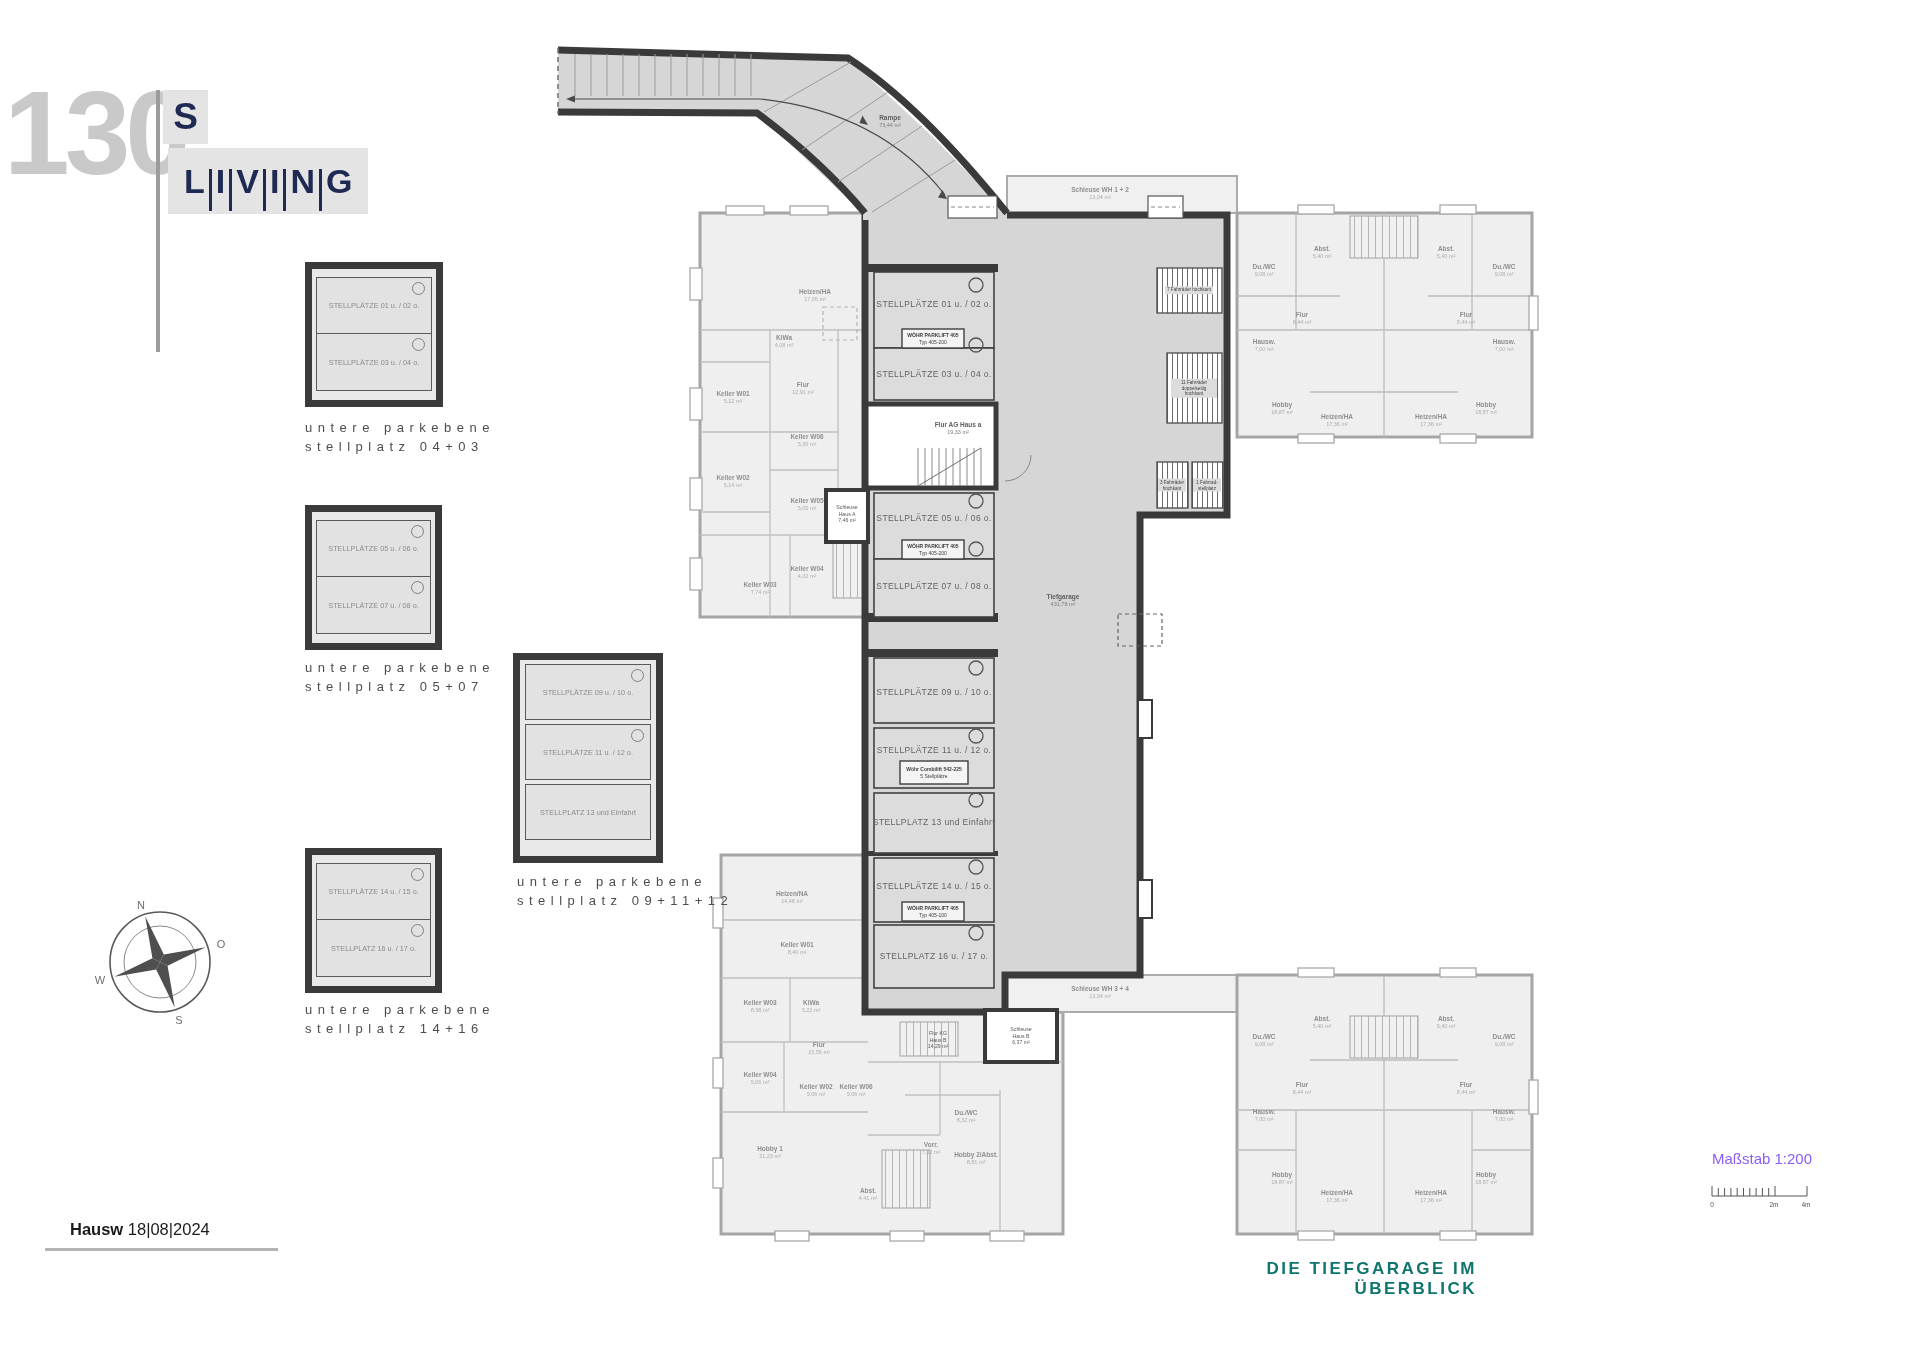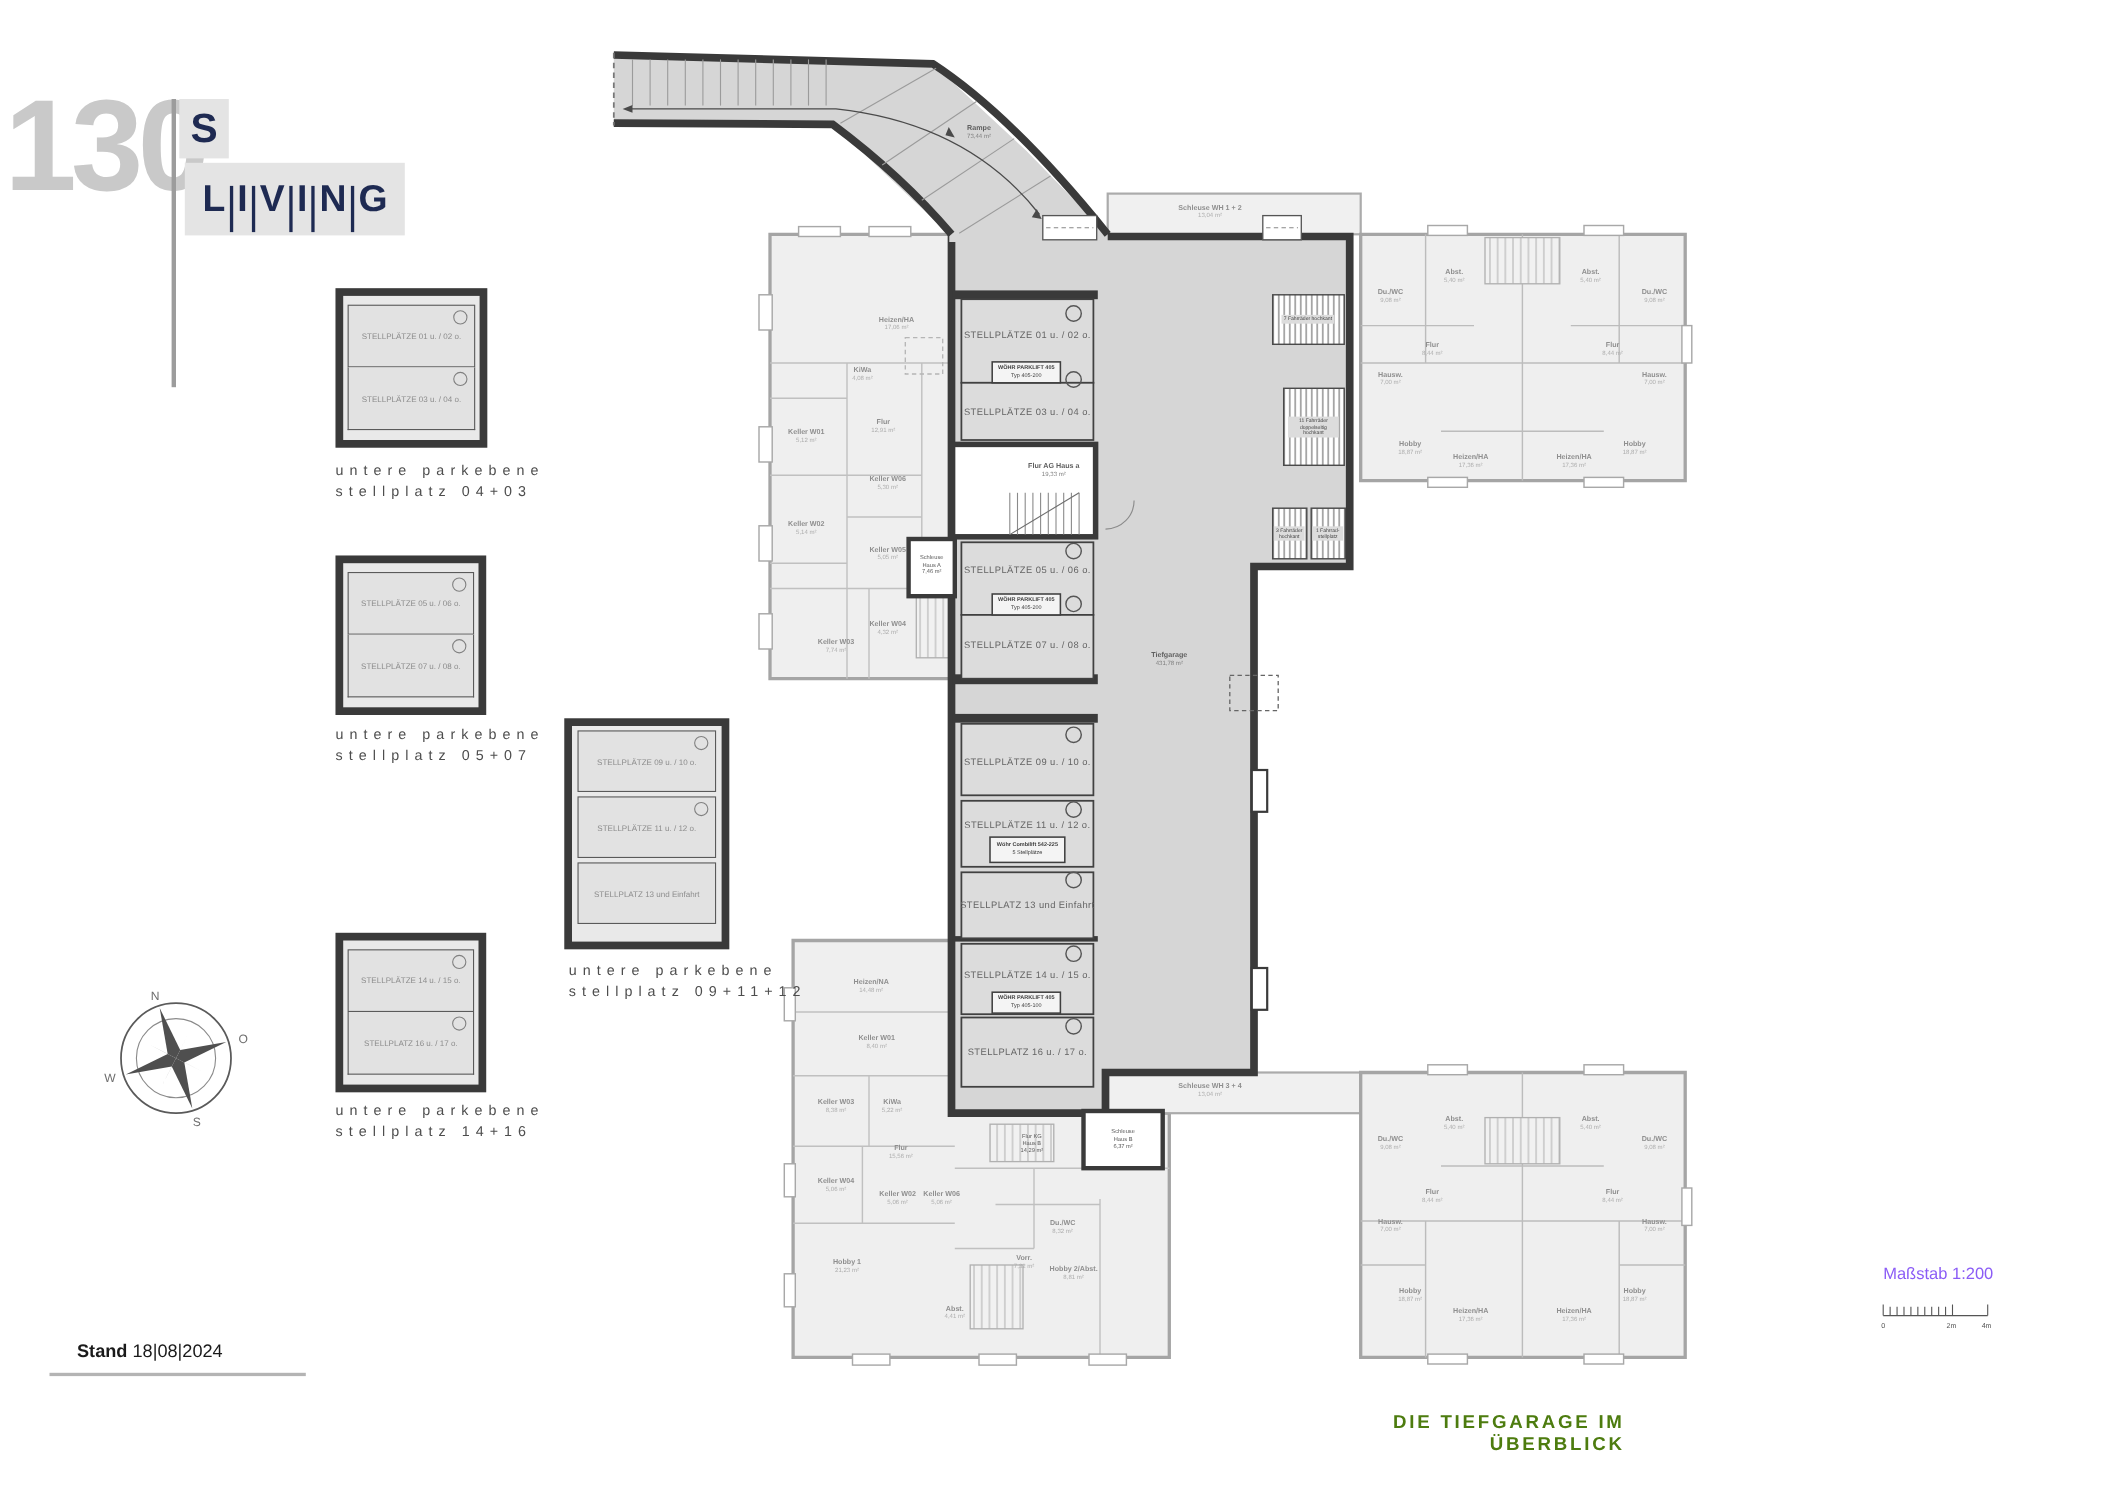--- a/index.html
+++ b/index.html
@@ -37,21 +37,21 @@
   .inset.gaps .cell{margin:4px 5px;border:1.2px solid #5a5a5a;}
   .cc{position:absolute;top:4px;right:6px;width:11px;height:11px;border:1.1px solid #808080;border-radius:50%;}
   .cap{position:absolute;font-size:13px;letter-spacing:5.5px;color:#4d4d4d;line-height:19px;}
   .cap span{display:block;}
 
   
   .stand{position:absolute;left:70px;top:1220px;font-size:16.5px;color:#1a1a1a;}
   .stand b{font-weight:700;}
   .stand-line{position:absolute;left:45px;top:1248px;width:233px;height:2.5px;background:#b4b4b4;}
   .masstab{position:absolute;left:1712px;top:1150px;font-size:15px;color:#8b5cf6;}
-  .f-title{position:absolute;left:1145px;top:1259px;width:332px;text-align:right;font-size:17px;font-weight:600;letter-spacing:2.5px;color:#4d7c0f;margin-top:24px;}
+  .f-title{position:absolute;left:1145px;top:1259px;width:332px;text-align:right;font-size:17px;font-weight:600;letter-spacing:2.5px;color:#0f766e;}
   .f-line{position:absolute;left:830px;top:1293px;width:647px;text-align:right;font-size:15px;color:#2f2f2f;}
   .f-line b{font-weight:700;}
 </style>
 </head>
 <body>
 
 <div id="page">
 
   <svg class="plan" width="1920" height="1358" viewBox="0 0 1920 1358">
     <defs>
@@ -656,19 +656,19 @@
     <div class="cell" style="height:57px">
         <span>STELLPLATZ 16 u. / 17 o.</span>
         <span class="cc"></span>
       </div>
   </div>
   <div class="cap" style="left:305px;top:1000px">
       <span>untere parkebene</span>
       <span>stellplatz 14+16</span>
     </div>
 
-  <div class="stand"><b>Stand</b> <span>18|08|2024</span></div>
+  <div class="stand"><b>Hausw</b> <span>18|08|2024</span></div>
   <div class="stand-line"></div>
 
   <div class="masstab">Maßstab 1:200</div>
   <div class="f-title">DIE TIEFGARAGE IM ÜBERBLICK</div>
 
 </div>
 
 </body></html>

